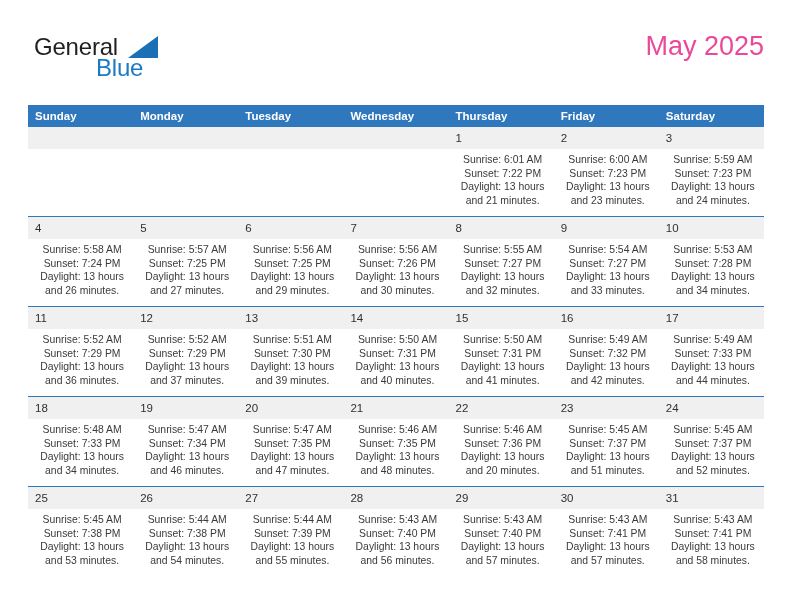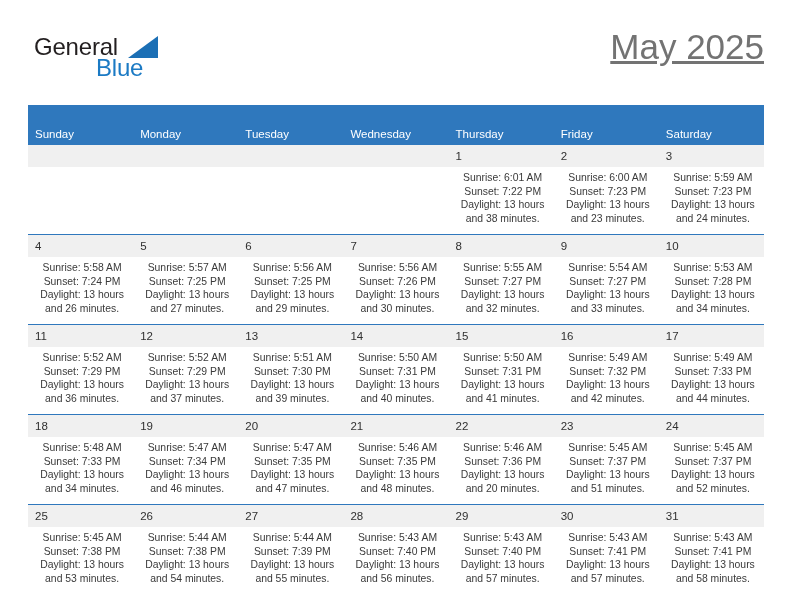--- a/index.html
+++ b/index.html
@@ -68,26 +68,25 @@
     border-bottom: 22px solid #1b6fb5;
   }
 
   .title-block {
     position: absolute;
     right: 0;
     top: 0;
     text-align: right;
   }
   .cal-title {
-    font-size: 35px;
+    font-size: 27px;
     line-height: 33px;
-    color: #737373;
+    color: #ec4899;
     font-weight: 400;
     white-space: nowrap;
-    text-decoration: underline;
   }
   .cal-subtitle {
     margin-top: 6px;
     font-size: 14px;
     line-height: 18px;
     color: #313131;
     font-weight: 400;
     white-space: nowrap;
   }
 
@@ -98,23 +97,23 @@
     top: 105px;
     width: 736px;
     border-collapse: collapse;
     table-layout: fixed;
   }
 
   .calendar th {
     background: #2f78bd;
     color: #ffffff;
     font-size: 11.5px;
-    font-weight: 400;
+    font-weight: 700;
     text-align: left;
-    padding: 23px 0 5px 7px;
+    padding: 5px 0 5px 7px;
     height: 12px;
     border: none;
   }
 
   .calendar td {
     vertical-align: top;
     padding: 0;
     height: 89px;
     border-top: 1px solid #2f78bd;
     background: #ffffff;
@@ -190,21 +189,21 @@
           </td>
           <td>
             <div class="daynum blank">&nbsp;</div>
           </td>
           <td>
             <div class="daynum">1</div>
             <div class="details">
               <div>Sunrise: 6:01 AM</div>
               <div>Sunset: 7:22 PM</div>
               <div>Daylight: 13 hours</div>
-              <div>and 38 minutes.</div>
+              <div>and 21 minutes.</div>
             </div>
           </td>
           <td>
             <div class="daynum">2</div>
             <div class="details">
               <div>Sunrise: 6:00 AM</div>
               <div>Sunset: 7:23 PM</div>
               <div>Daylight: 13 hours</div>
               <div>and 23 minutes.</div>
             </div>

